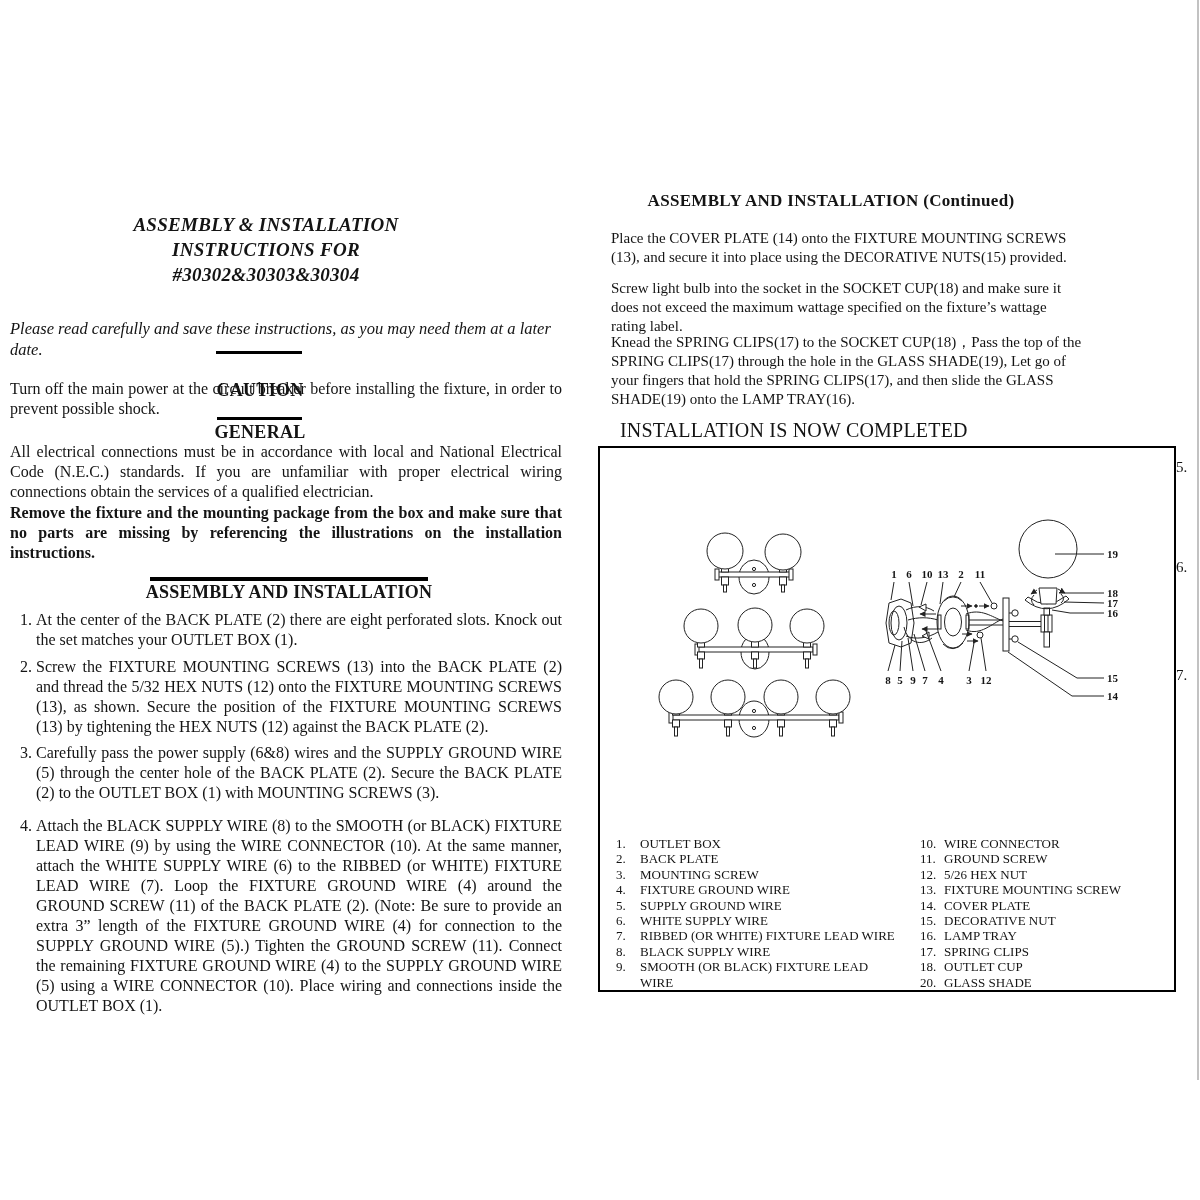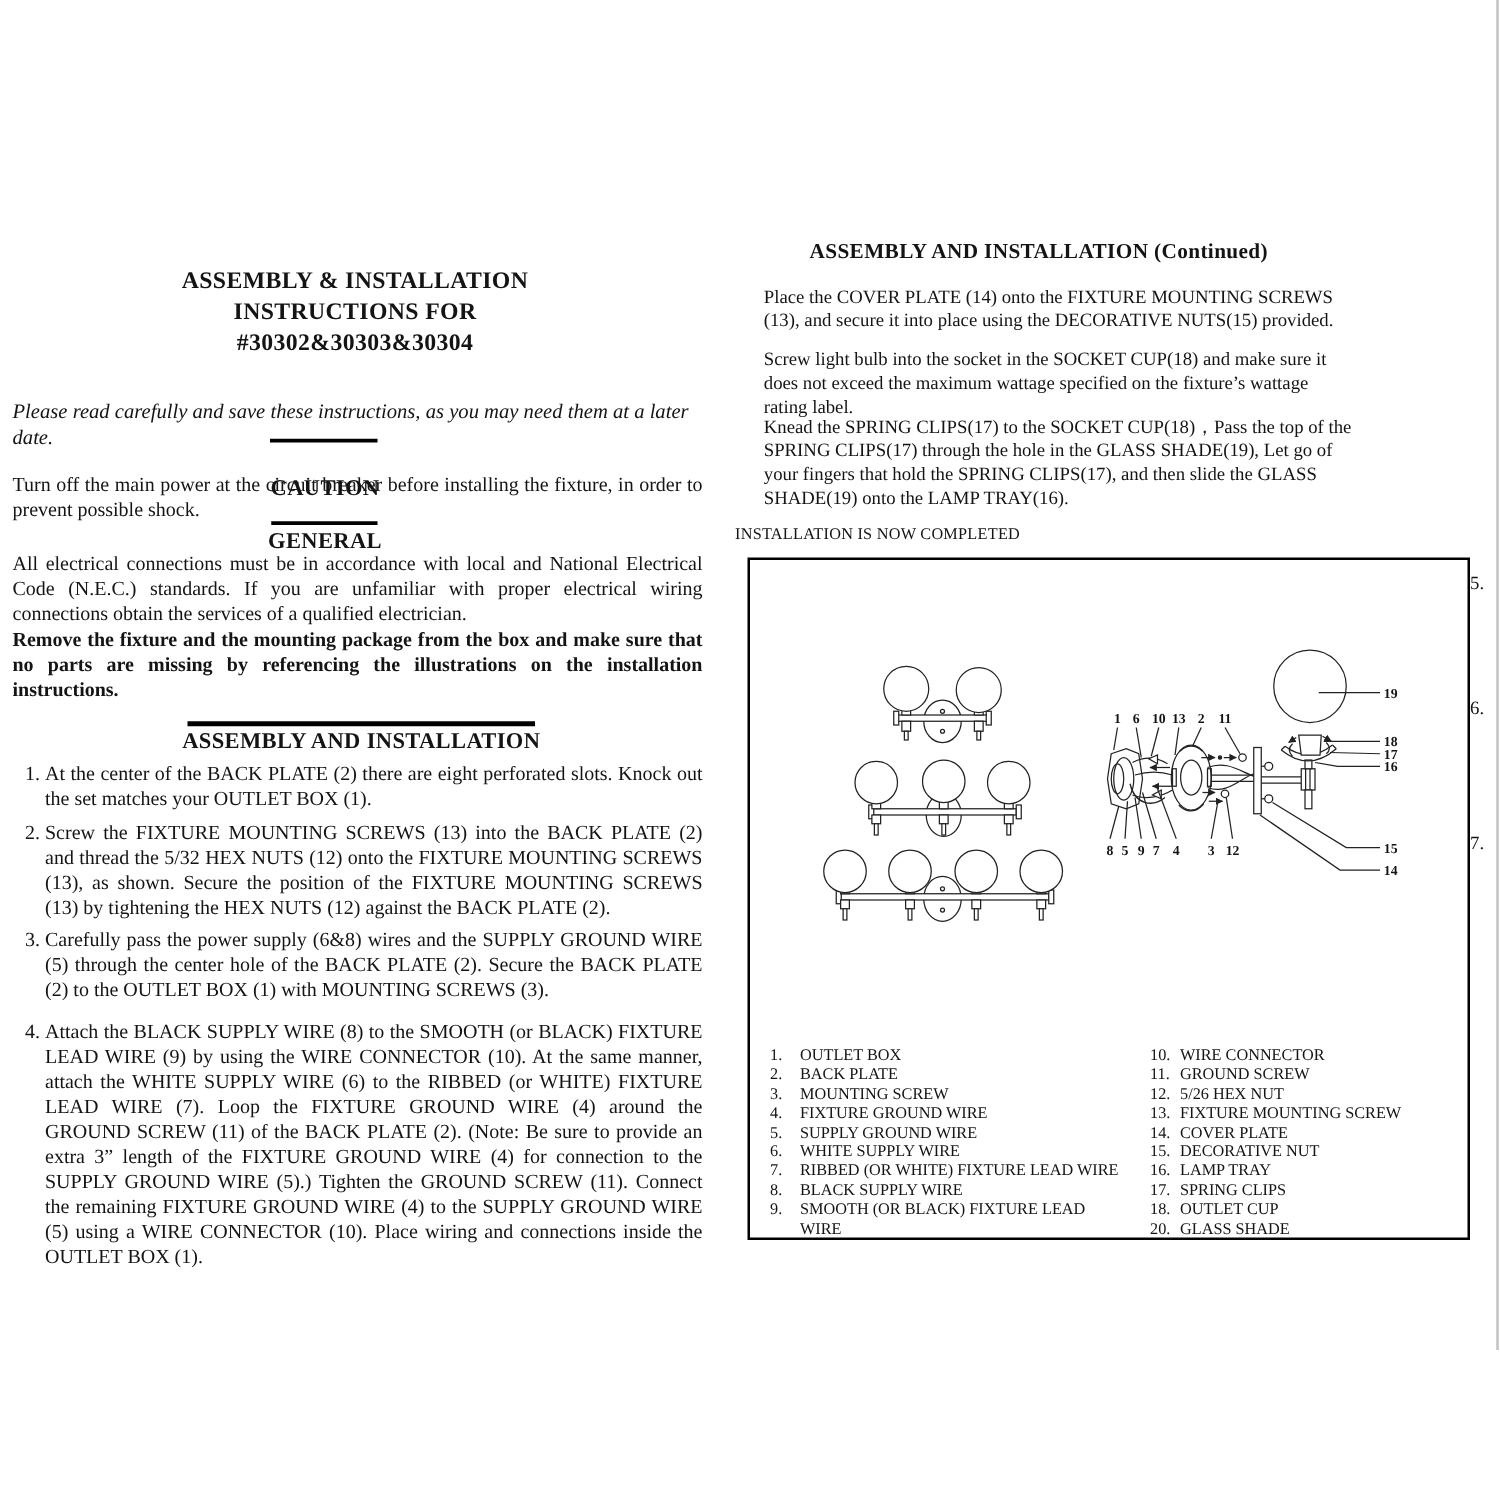--- a/index.html
+++ b/index.html
@@ -10,36 +10,36 @@
   .rule{background:#000;}
   .sec-h{font-weight:bold;font-size:18px;text-align:center;letter-spacing:.3px;}
   .body-text{font-size:16px;line-height:20px;text-align:justify;}
   .intro{font-style:italic;font-size:16.5px;line-height:21px;}
   .step{position:absolute;left:10px;width:552px;padding-left:26px;box-sizing:border-box;
         font-size:16px;line-height:20px;text-align:justify;}
   .step .num{position:absolute;left:10px;top:0;}
   .r-step{position:absolute;left:588px;width:497px;padding-left:23px;box-sizing:border-box;
         font-size:15px;line-height:19px;}
   .r-step .num{position:absolute;left:588px;top:0;}
-  .completed{font-size:13px;letter-spacing:.2px;}
+  .completed{font-size:20px;letter-spacing:.2px;margin-left:32px;}
   #diagram-box{position:absolute;left:598px;top:446px;width:578px;height:546px;
         border:2px solid #000;box-sizing:border-box;background:#fff;}
   .parts-col{position:absolute;font-size:13px;line-height:15.4px;}
   .part-row{display:flex;}
   .part-num{width:24px;flex:none;}
   .part-name{white-space:pre-line;}
   svg text{font-family:"Liberation Serif",serif;font-size:11px;font-weight:bold;fill:#141414;}
   .scan-edge{position:absolute;right:1px;top:0;width:2px;height:1080px;background:#9a9a9a;opacity:.6;}
 </style>
 </head>
 <body>
 
 <div id="page">
 
-  <div class="abs doc-title" style="left:26px;top:212px;width:516px;">
+  <div class="abs doc-title" style="left:8px;top:212px;width:516px;font-style:italic;">
     <div>ASSEMBLY &amp; INSTALLATION</div>
     <div>INSTRUCTIONS FOR</div>
     <div>#30302&amp;30303&amp;30304</div>
   </div>
 
   <div class="abs intro" style="left:10px;top:318px;width:552px;">Please read carefully and save these instructions, as you may need them at a later date.</div>
 
   <div class="abs rule" style="left:216px;top:351px;width:86px;height:3px;"></div>
   <div class="abs sec-h" style="left:10px;top:356px;width:500px;margin-top:24px;">CAUTION</div>
   <div class="abs body-text" style="left:10px;top:379px;width:552px;">Turn off the main power at the circuit breaker before installing the fixture, in order to prevent possible shock.</div>

